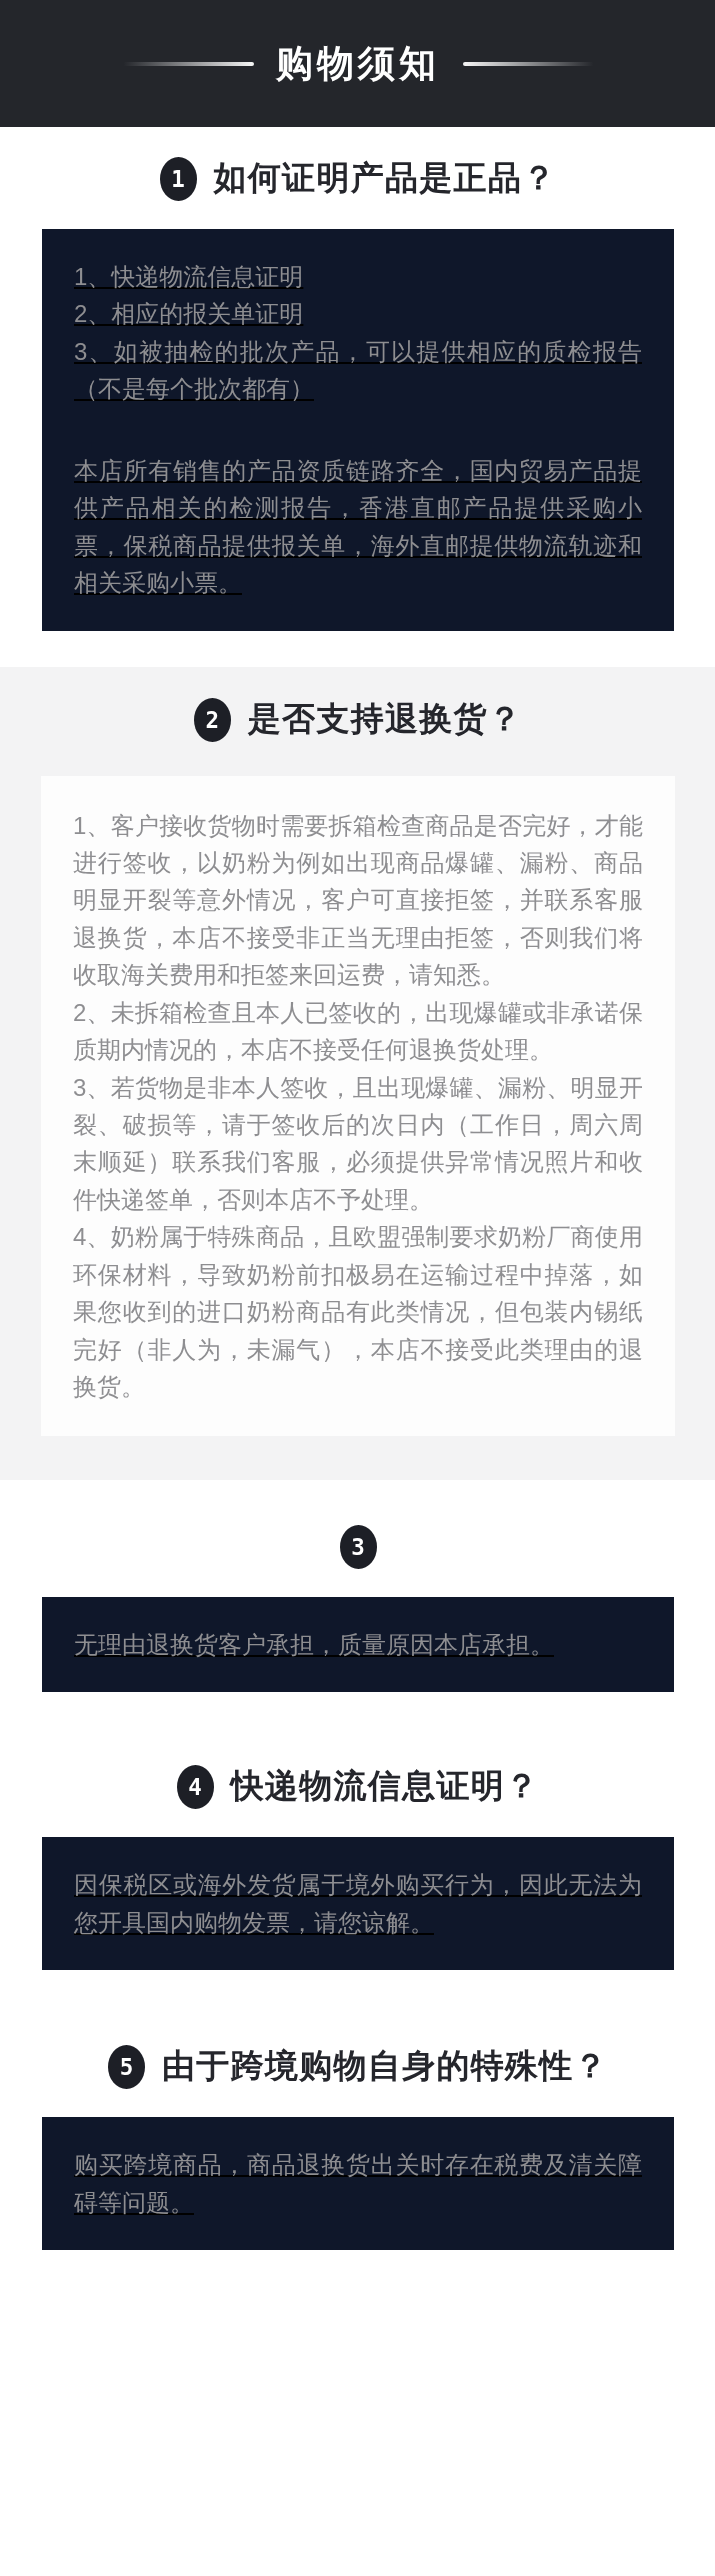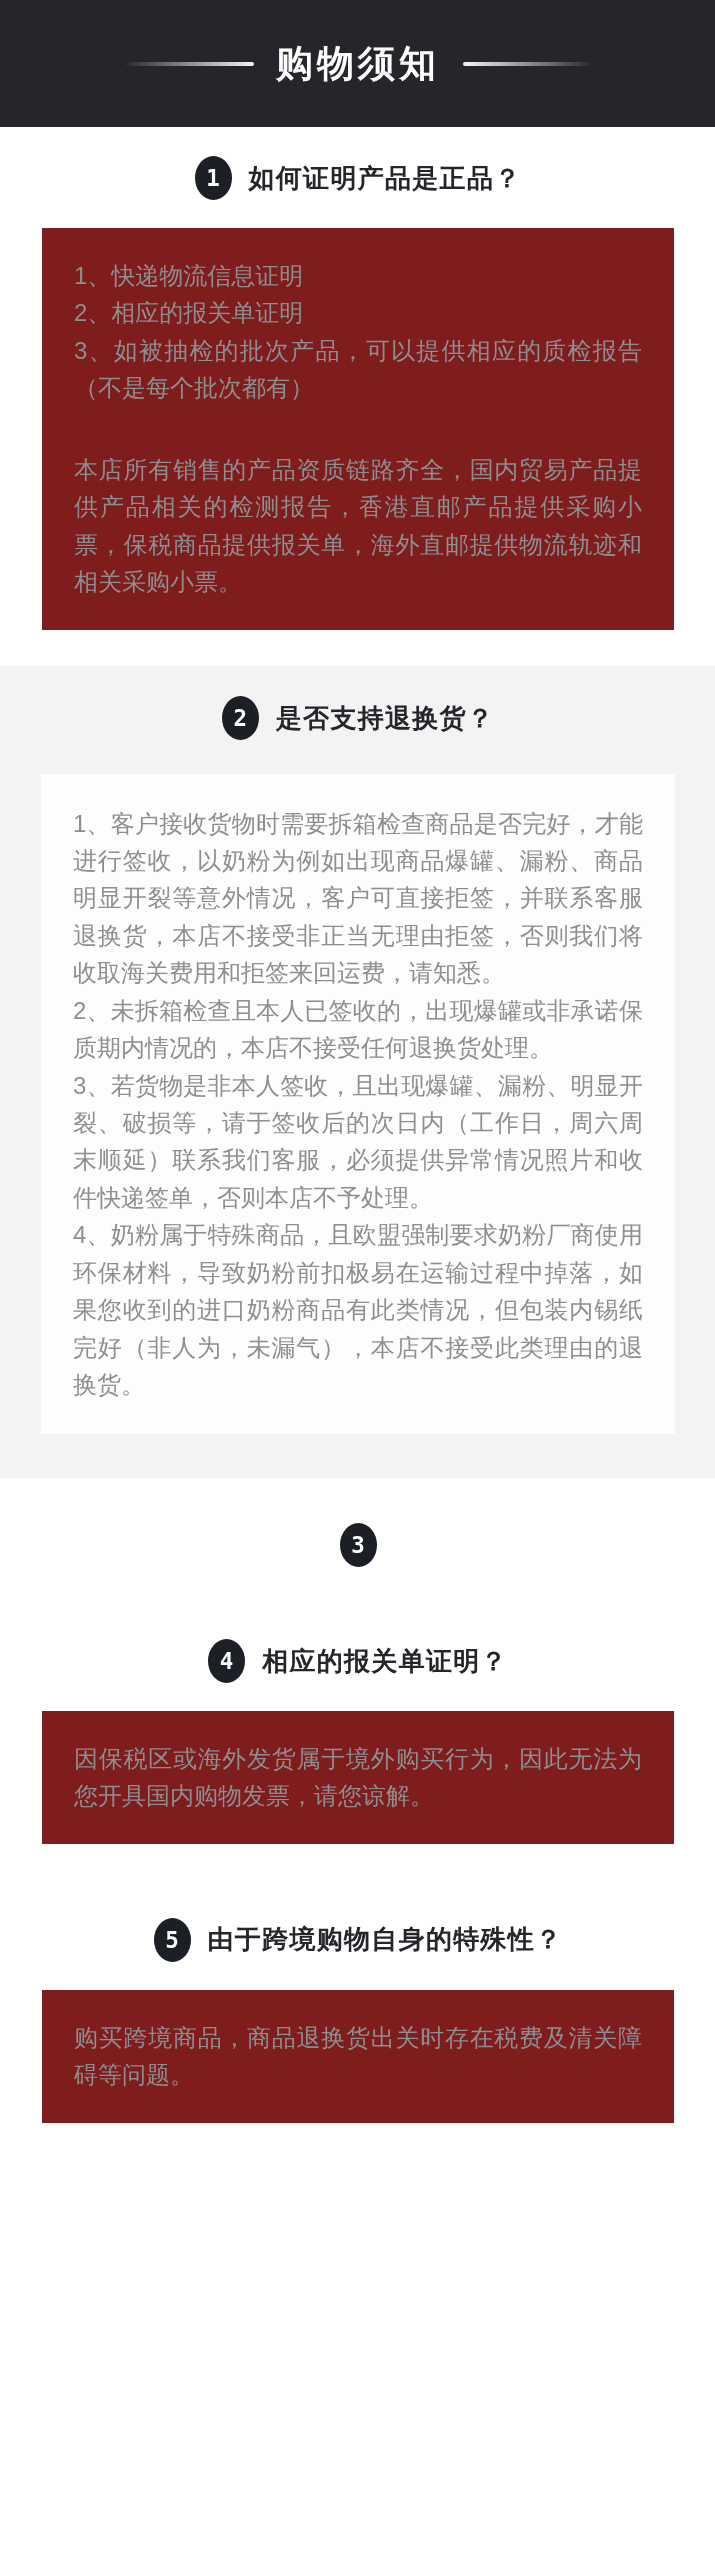--- a/index.html
+++ b/index.html
@@ -27,27 +27,27 @@
   .qrow {
     display:flex; align-items:center; justify-content:center; gap:17px;
   }
   .badge {
     flex:0 0 auto; width:37px; height:44px; border-radius:50%;
     background:#1d1f26; color:#ffffff; font-size:22.5px; font-weight:bold;
     display:flex; align-items:center; justify-content:center;
     font-family:"DejaVu Sans Mono","Liberation Mono",monospace;
   }
   .qtitle {
-    font-size:26px; font-weight:900; color:#25262c; letter-spacing:1.3px;
+    font-size:33px; font-weight:900; color:#25262c; letter-spacing:1.3px;
     white-space:nowrap;
   }
 
   
   .gbox {
-    margin:28px 42px 0 42px; background:#7f1d1d; padding:29px 32px;
+    margin:28px 42px 0 42px; background:#0f172a; padding:29px 32px;text-decoration:underline;
   }
   .para {
     font-size:24px; line-height:1.56; color:#8e8e91;
     white-space:pre-line; text-align:justify;
   }
   .para + .para { margin-top:44px; }
 
   
   .band {
     margin-top:36px; background:#f3f3f4; padding:30.5px 0 44px 0;
@@ -94,26 +94,29 @@
 2、未拆箱检查且本人已签收的，出现爆罐或非承诺保质期内情况的，本店不接受任何退换货处理。
 3、若货物是非本人签收，且出现爆罐、漏粉、明显开裂、破损等，请于签收后的次日内（工作日，周六周末顺延）联系我们客服，必须提供异常情况照片和收件快递签单，否则本店不予处理。
 4、奶粉属于特殊商品，且欧盟强制要求奶粉厂商使用环保材料，导致奶粉前扣极易在运输过程中掉落，如果您收到的进口奶粉商品有此类情况，但包装内锡纸完好（非人为，未漏气），本店不接受此类理由的退换货。</p>
   </div>
 </section>
 
 <section class="s3">
   <div class="qrow">
     <span class="badge">3</span>
   </div>
+  <div class="gbox">
+    <p class="para">无理由退换货客户承担，质量原因本店承担。</p>
+  </div>
 </section>
 
 <section class="s4">
   <div class="qrow">
     <span class="badge">4</span>
-    <h2 class="qtitle">相应的报关单证明？</h2>
+    <h2 class="qtitle">快递物流信息证明？</h2>
   </div>
   <div class="gbox">
     <p class="para">因保税区或海外发货属于境外购买行为，因此无法为您开具国内购物发票，请您谅解。</p>
   </div>
 </section>
 
 <section class="s5">
   <div class="qrow">
     <span class="badge">5</span>
     <h2 class="qtitle">由于跨境购物自身的特殊性？</h2>

